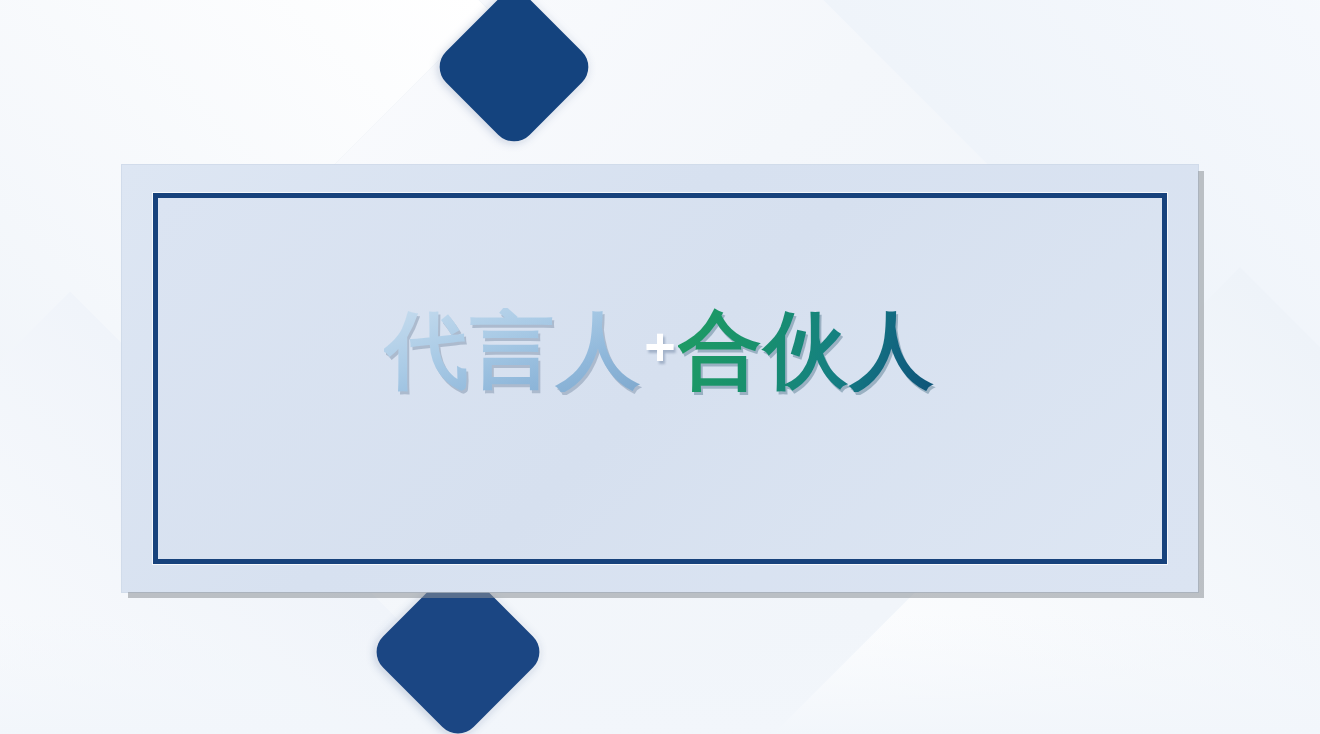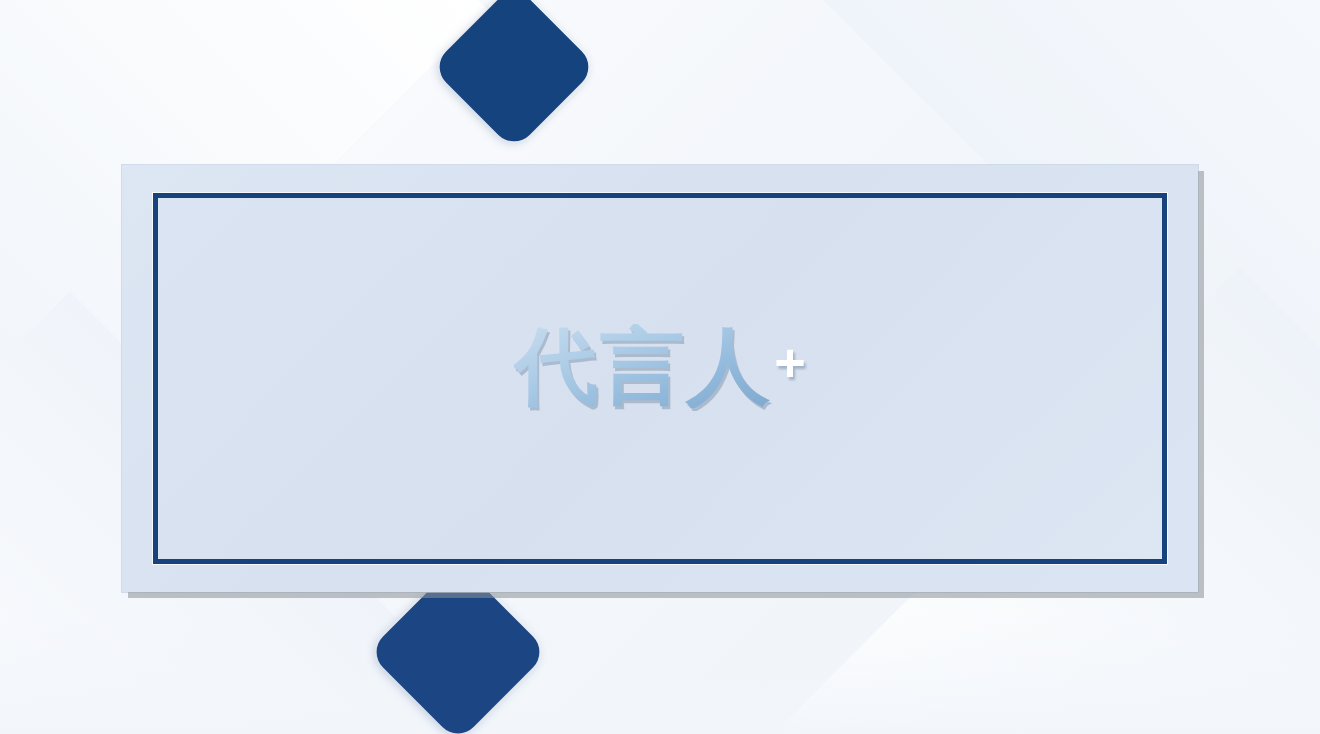--- a/index.html
+++ b/index.html
@@ -119,21 +119,21 @@
     position: absolute;
     inset: 0;
     background: linear-gradient(135deg, #dbe4f2 0%, #d6e0ef 50%, #dde6f3 100%);
   }
 
   
   .headline {
     position: absolute;
     left: 0;
     right: 0;
-    top: 324px;
+    top: 308px;
     display: flex;
     align-items: center;
     justify-content: center;
     gap: 2px;
     white-space: nowrap;
   }
   .word {
     font-family: "Liberation Sans", "DejaVu Sans", sans-serif;
     font-weight: bold;
     font-size: 84px;
@@ -181,15 +181,16 @@
 
   <div class="panel">
     <div class="panel-inner-border">
       <div class="panel-inner-face"></div>
     </div>
   </div>
 
   <div class="headline">
     <span class="word word-light">代言人</span>
     <span class="plus">+</span>
+    <span class="word word-accent">合伙人</span>
   </div>
 
 </div>
 
 </body></html>

